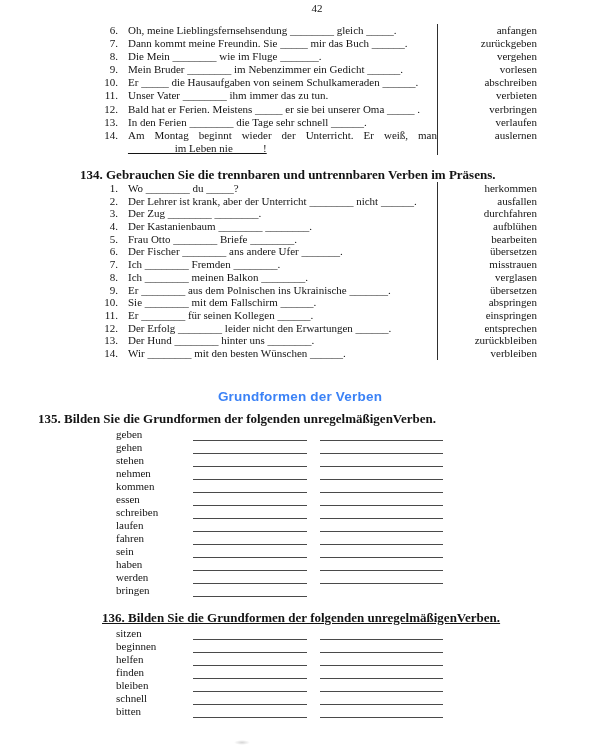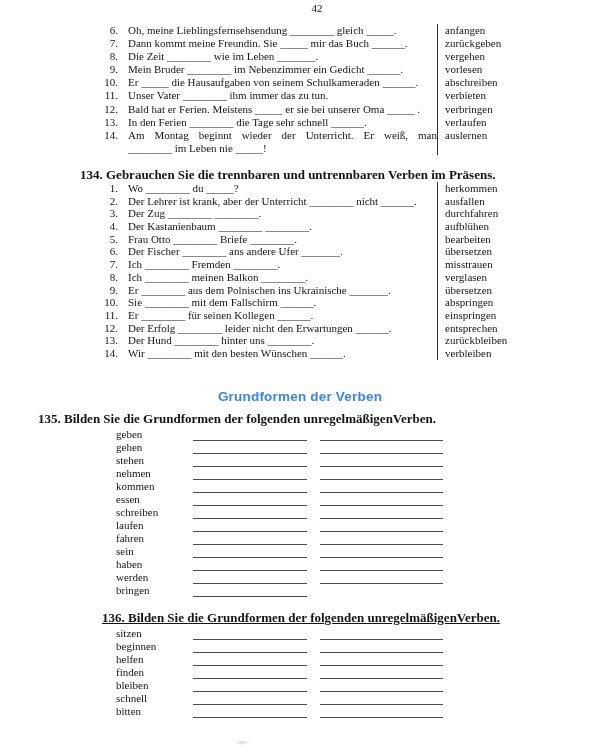--- a/index.html
+++ b/index.html
@@ -5,25 +5,25 @@
   html,body{margin:0;padding:0;background:#ffffff;}
   body{width:600px;height:750px;font-family:"Liberation Serif",serif;color:#141414;font-size:11px;}
   .page{position:relative;width:600px;height:750px;overflow:hidden;background:#ffffff;}
 
   .page-number{padding-top:2px;text-align:center;line-height:13px;padding-left:34px;}
 
   
   .ex-grid{display:grid;grid-template-columns:34px 319px 100px;margin-left:84px;}
   .ex-grid .num{text-align:right;}
   .ex-grid .sent{padding-left:10px;white-space:nowrap;}
-  .ex-grid .verb{border-left:1px solid #2f2f2f;padding-left:7px;}
+  .ex-grid .verb{border-left:1px solid #2f2f2f;padding-left:7px;text-align:right;}
   .lh131{line-height:13.1px;}
   .lh127{line-height:12.7px;}
   .jline{display:block;white-space:normal;text-align:justify;text-align-last:justify;}
-  .l2{display:block;white-space:normal;}
+  .l2{display:block;white-space:normal;text-decoration:underline;}
 
   .ex-title{font-weight:bold;font-size:13px;line-height:13px;}
   .t134{margin:13px 0 1px 80px;}
   .t135{margin:7px 0 3px 38px;}
   .t136{margin:14px 0 3px 102px;text-decoration:underline;}
 
   .section-heading{margin-top:29px;text-align:center;
     font-family:"Liberation Sans",sans-serif;font-weight:bold;font-size:13.5px;
     line-height:16px;letter-spacing:.2px;color:#3b82f6;}
 
@@ -47,21 +47,21 @@
   <div class="page-number">42</div>
 
   <div class="ex-grid lh131" id="grid-cont" style="margin-top:9px;">
       <div class="num">6.</div>
       <div class="sent">Oh, meine Lieblingsfernsehsendung ________ gleich _____.</div>
       <div class="verb">anfangen</div>
       <div class="num">7.</div>
       <div class="sent">Dann kommt meine Freundin. Sie _____ mir das Buch ______.</div>
       <div class="verb">zurückgeben</div>
       <div class="num">8.</div>
-      <div class="sent">Die Zeit ________ wie im Leben _______.</div>
+      <div class="sent">Die Mein ________ wie im Fluge _______.</div>
       <div class="verb">vergehen</div>
       <div class="num">9.</div>
       <div class="sent">Mein Bruder ________ im Nebenzimmer ein Gedicht ______.</div>
       <div class="verb">vorlesen</div>
       <div class="num">10.</div>
       <div class="sent">Er _____ die Hausaufgaben von seinem Schulkameraden ______.</div>
       <div class="verb">abschreiben</div>
       <div class="num">11.</div>
       <div class="sent">Unser Vater ________ ihm immer das zu tun.</div>
       <div class="verb">verbieten</div>

